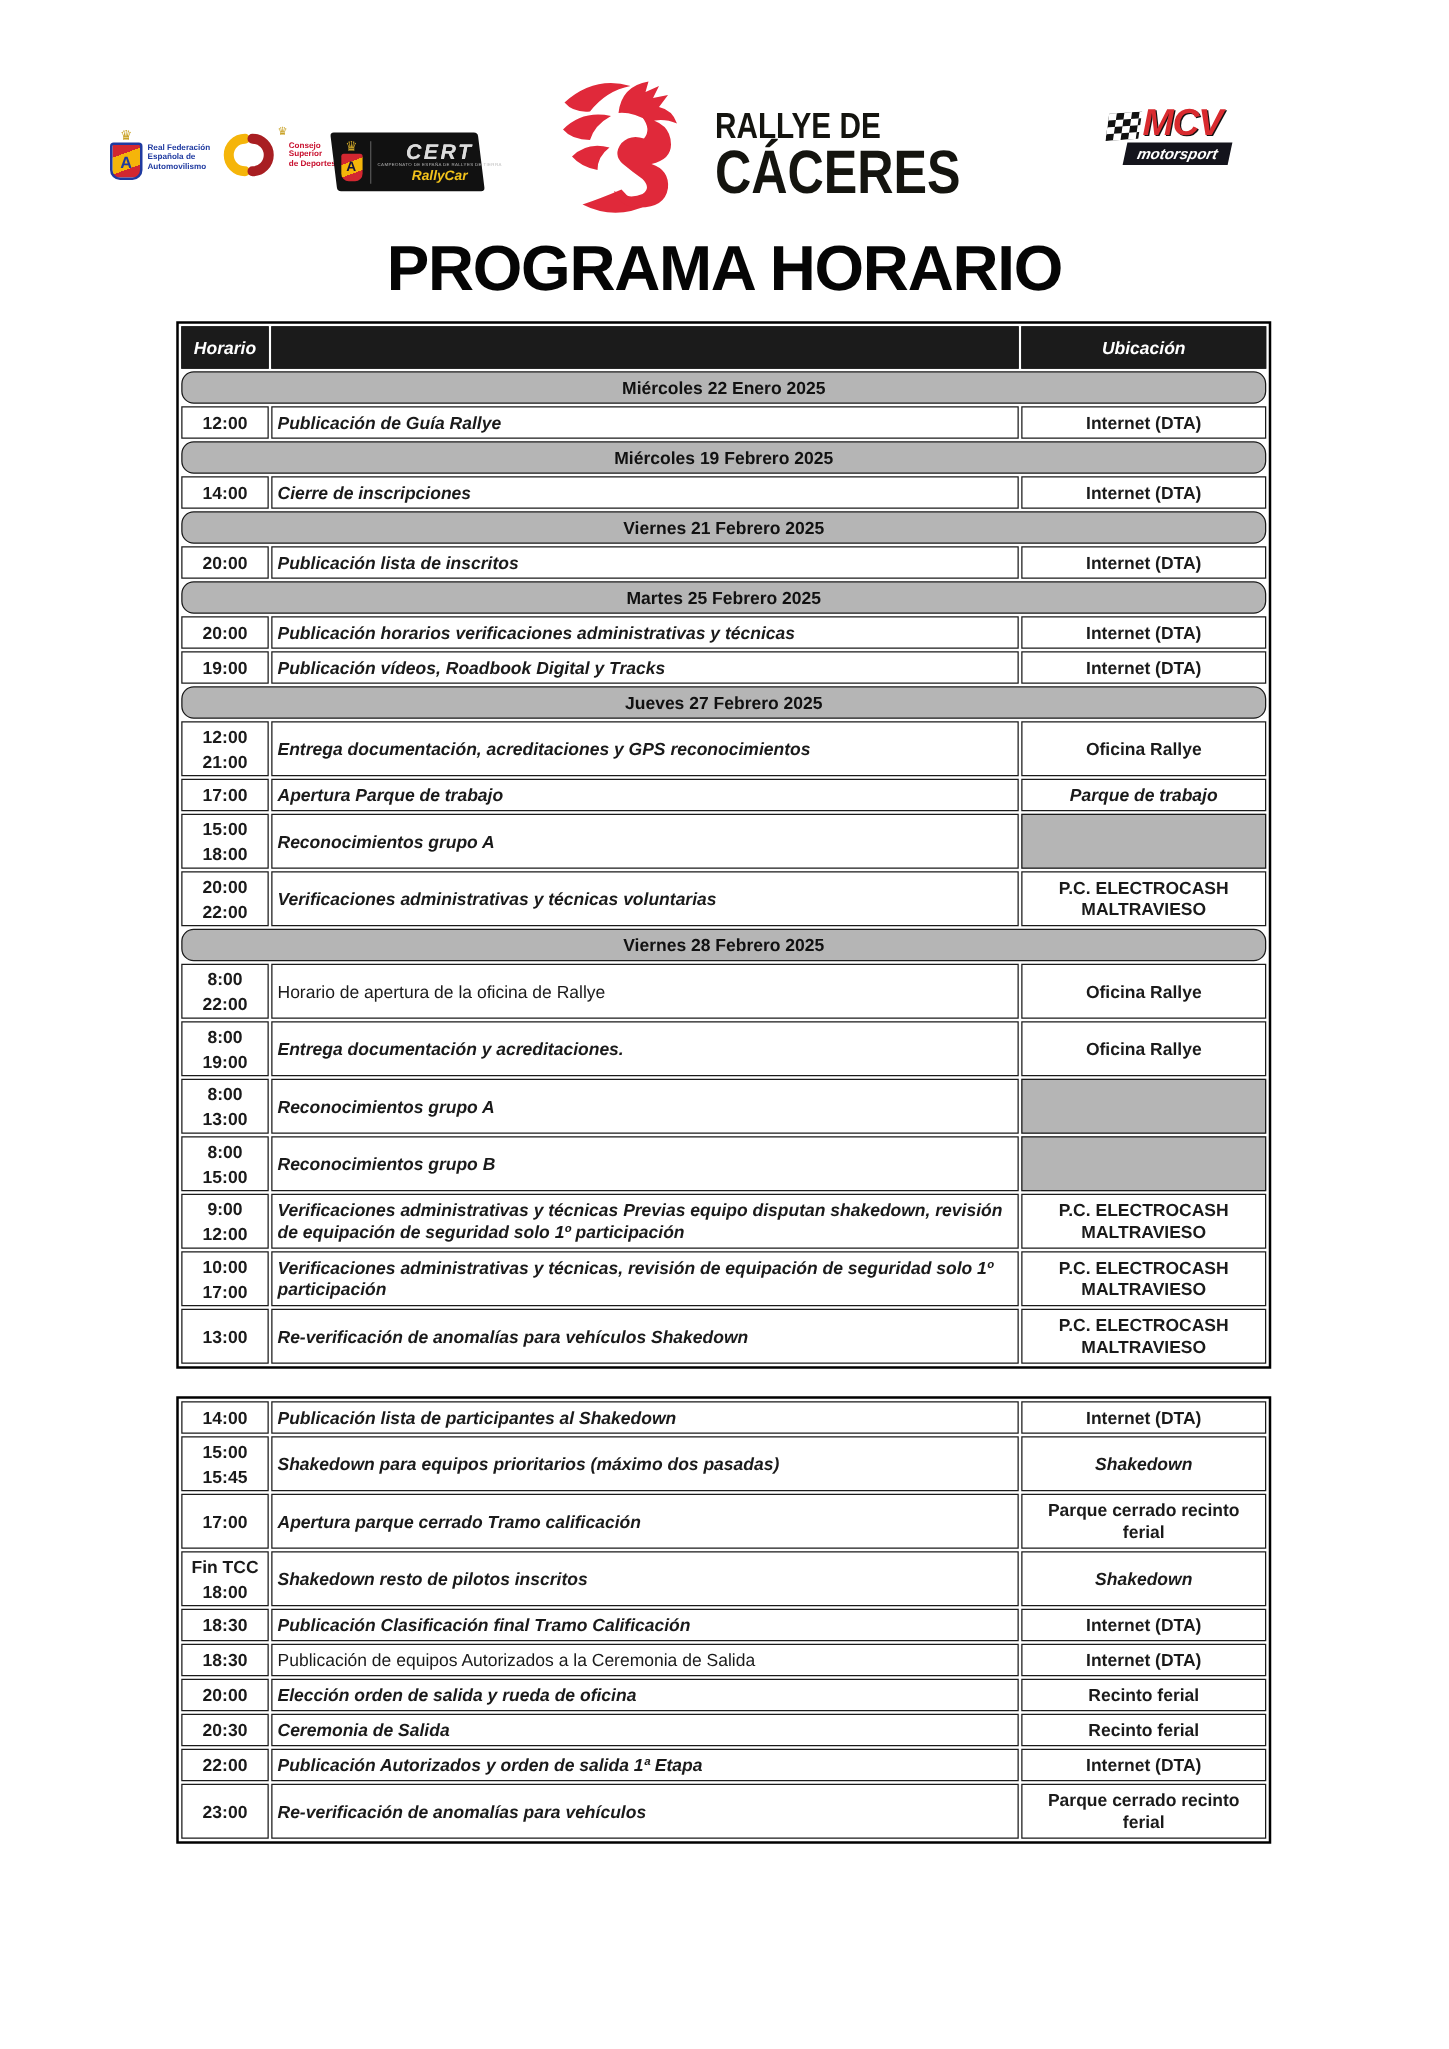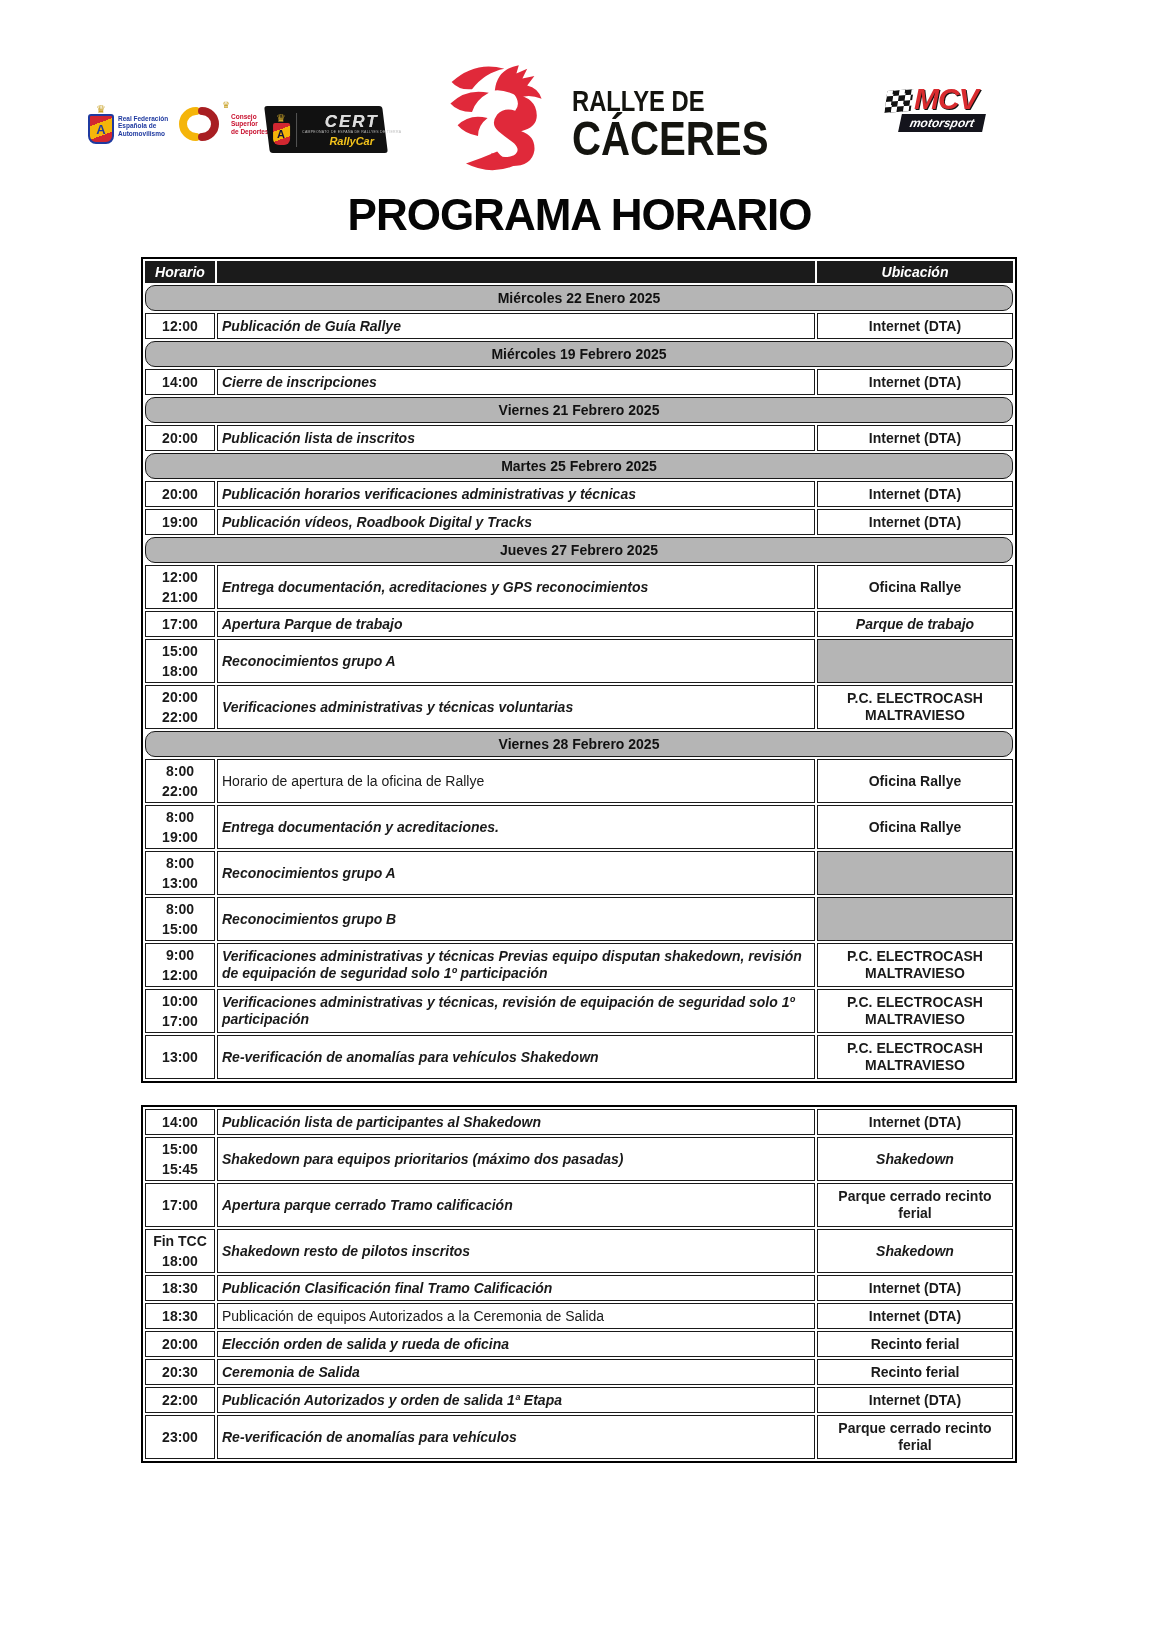--- a/index.html
+++ b/index.html
@@ -51,31 +51,31 @@
   .mcv-flag{width:26px;height:22px;margin-right:2px;transform:skewX(-12deg) rotate(-4deg);
     background:
      repeating-conic-gradient(#111 0% 25%, #fff 0% 50%) 0 0/12px 11px;}
   .mcv-title{font-size:30px;line-height:26px;font-weight:bold;font-style:italic;color:#d92b2f;
     text-shadow:1px 1px 0 #111;letter-spacing:-1px;}
   .mcv-banner{margin-top:2px;margin-left:14px;background:#14141c;color:#fff;width:84px;height:18px;
     transform:skewX(-12deg);display:flex;align-items:center;justify-content:center;
     font-style:italic;font-weight:bold;font-size:12px;}
 
   
-  .page-title{text-align:center;font-size:44px;font-weight:bold;letter-spacing:-1px;margin:2px 0 0 0;
+  .page-title{text-align:center;font-size:51px;font-weight:bold;letter-spacing:-1px;margin:2px 0 0 0;
     line-height:42px;color:#050505;}
 
   
   .table-wrap{width:876px;margin-left:141px;border:2px solid #000;box-sizing:border-box;background:#fff;}
   .t1{margin-top:21px;}
   .t2{margin-top:22px;}
   table.sched{border-collapse:separate;border-spacing:2px;width:100%;table-layout:fixed;}
   table.sched td,table.sched th{border:1px solid var(--border);font-size:14px;box-sizing:border-box;padding:1px 4px;}
   col.c-time{width:70px;} col.c-loc{width:196px;}
-  th.h-cell{background:var(--header-bg);color:#fff;font-style:italic;font-weight:bold;height:22px;text-align:center;}
+  th.h-cell{background:var(--header-bg);color:#fff;font-style:italic;font-weight:bold;height:34px;text-align:center;}
   td.date-band{background:var(--band-bg);text-align:center;font-weight:bold;height:24px;color:#111;border-radius:10px;}
   td.time-cell{text-align:center;font-weight:bold;white-space:pre-line;line-height:20px;}
   td.event-cell{font-weight:bold;font-style:italic;padding-left:6px;line-height:17px;}
   td.event-cell.plain{font-style:normal;font-weight:normal;}
   td.loc-cell{text-align:center;font-weight:bold;line-height:17px;}
   td.loc-cell.italic{font-style:italic;}
   td.loc-cell.gray{background:var(--cell-gray);}
   tr.single>td{height:26px;}
   tr.tall>td{height:44px;}
 </style>

